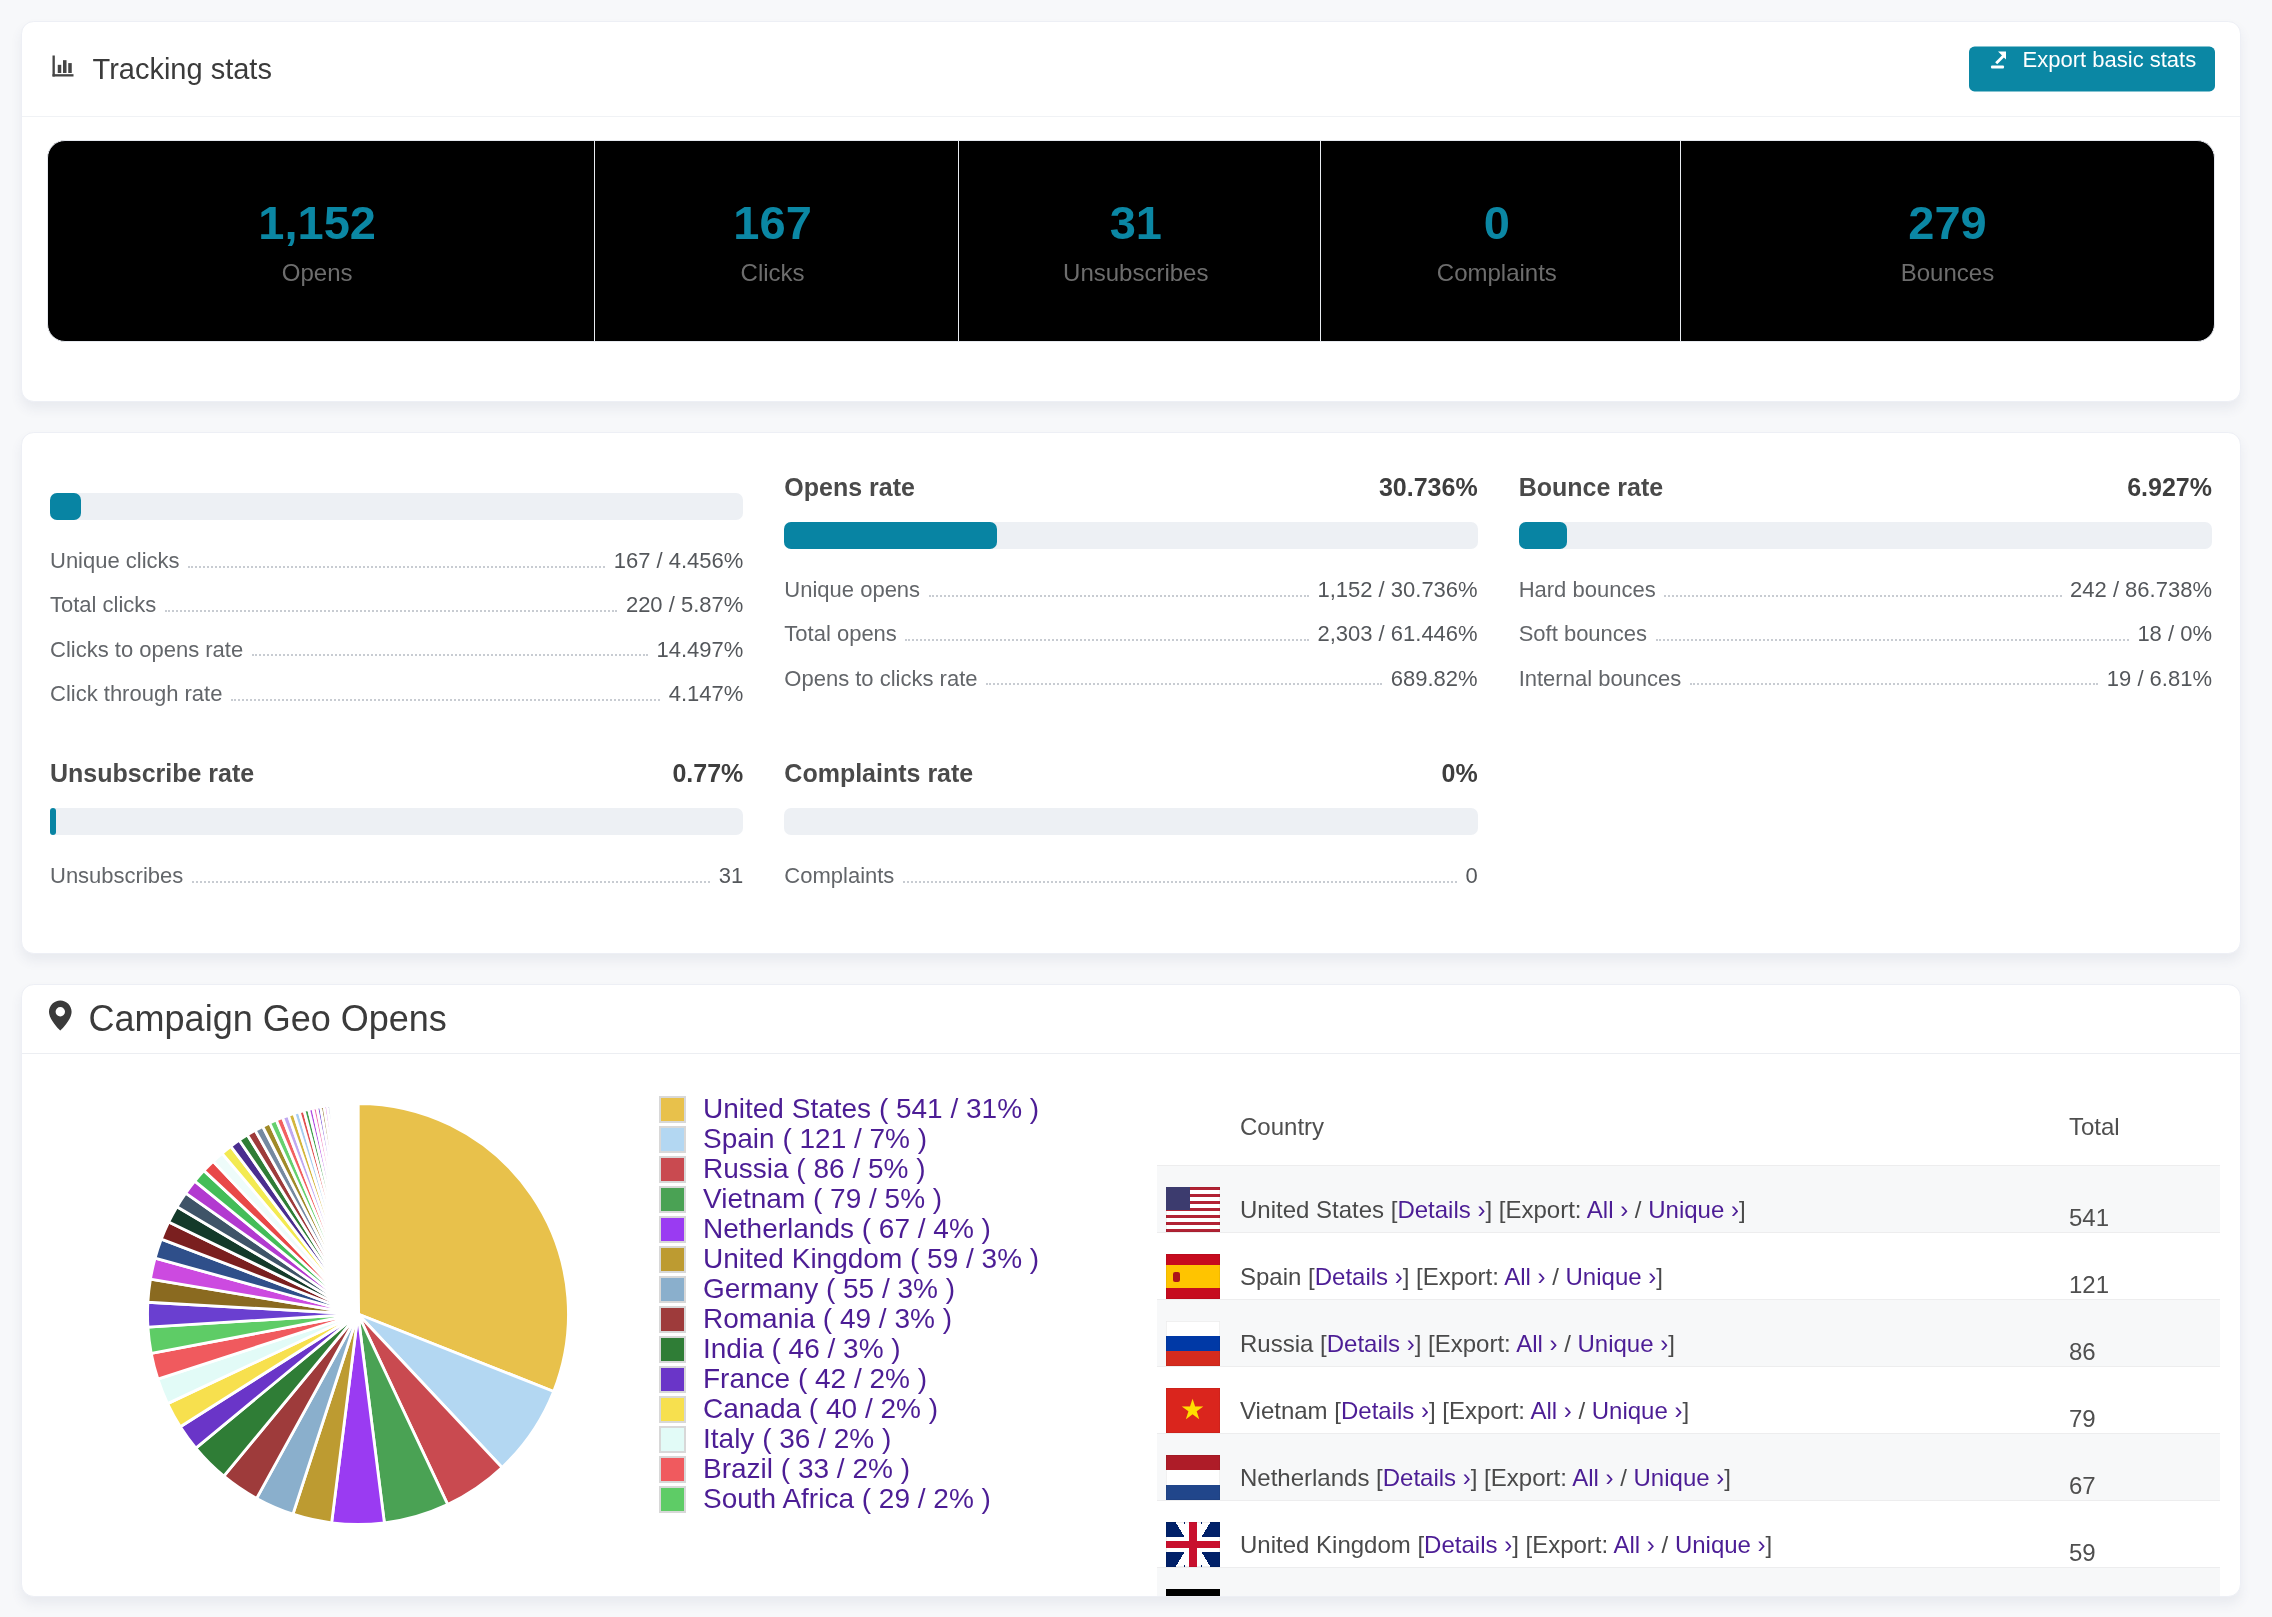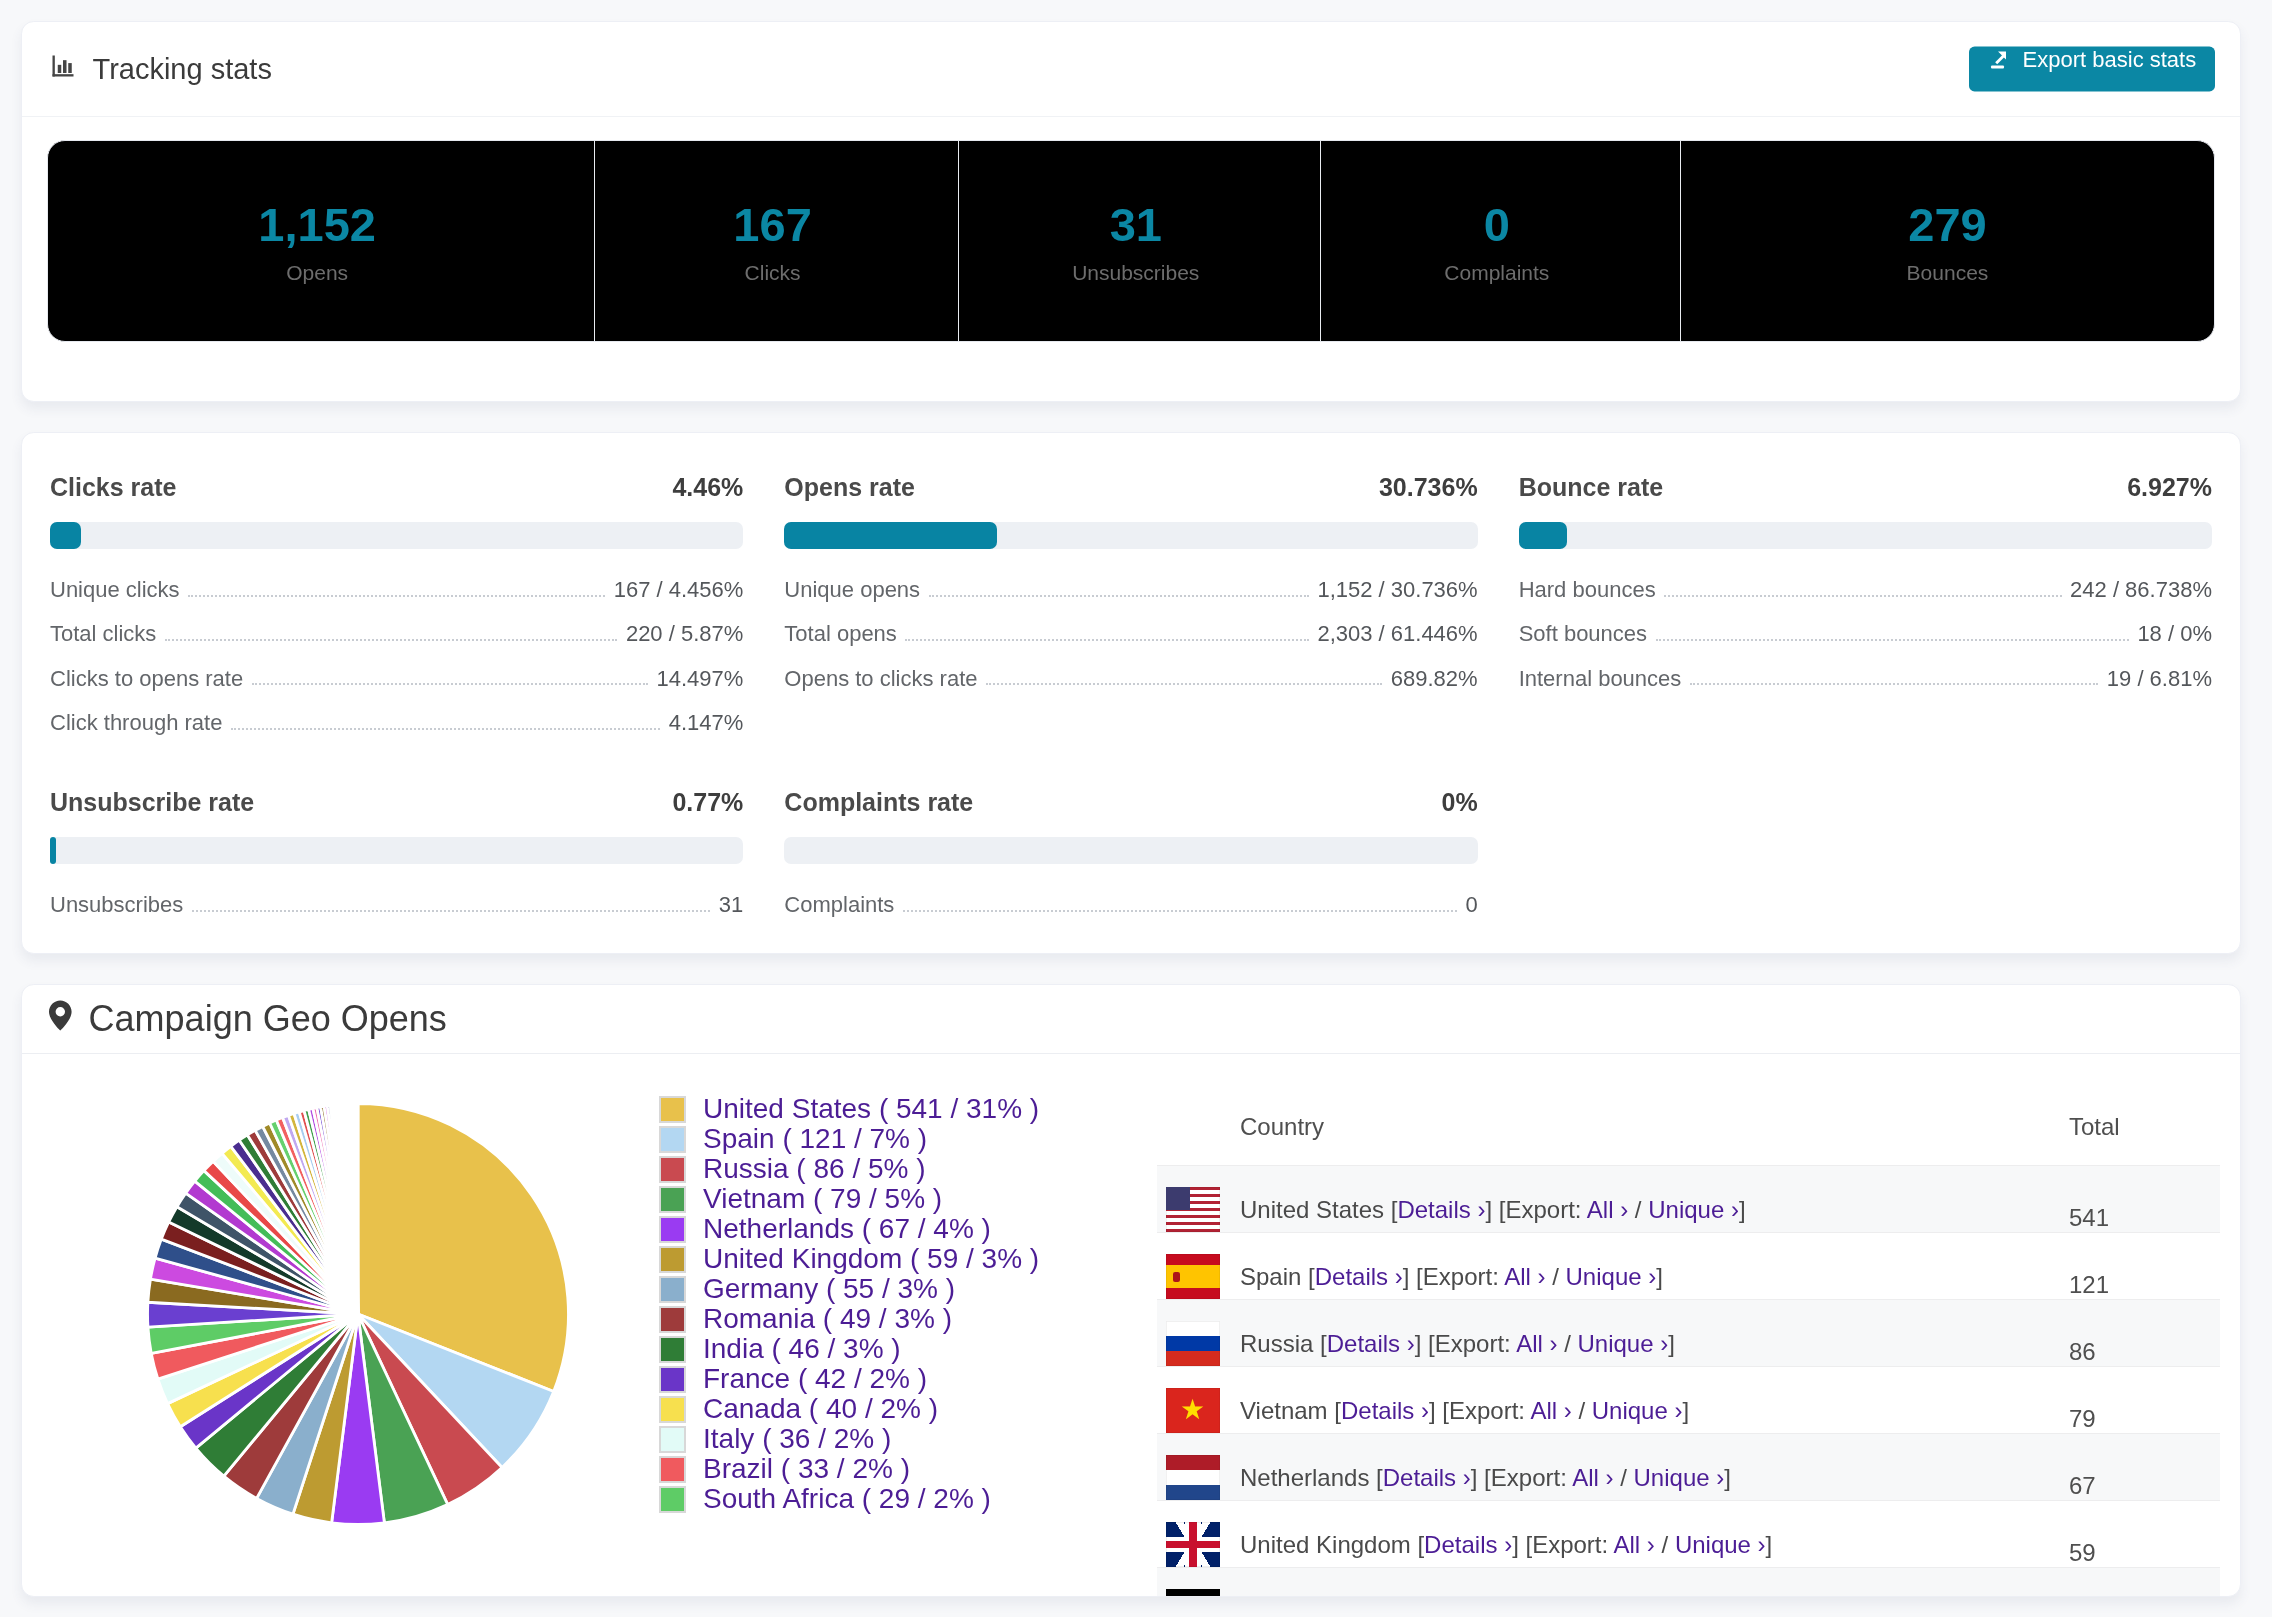--- a/index.html
+++ b/index.html
@@ -33,21 +33,21 @@
   #stats-row{
     display:flex;margin:22.6px 25.4px 0;height:202px;
     border:1.4px solid #e6e9ef;border-radius:18px;box-sizing:border-box;background:#000000;gap:8px;
   }
   .stat-cell{
     display:flex;flex-direction:column;align-items:center;justify-content:center;
     border-left:1.4px solid #e9ecf1;box-sizing:border-box;
   }
   .stat-cell:first-child{border-left:none;}
   .stat-value{font-size:47px;font-weight:700;color:#0b87a4;}
-  .stat-label{margin-top:9px;font-size:21px;color:#6d6d6d;}
+  .stat-label{margin-top:9px;font-size:24px;color:#6d6d6d;}
 
   
   #rates-grid{
     display:grid;grid-template-columns:1fr 1fr 1fr;
     column-gap:41px;row-gap:52px;padding:40px 28px;box-sizing:border-box;
   }
   .rate-head{display:flex;justify-content:space-between;align-items:baseline;}
   .rate-title{font-size:25px;font-weight:700;color:#4a4a4a;}
   .rate-value{font-size:25px;font-weight:700;color:#3e3e3e;}
   .rate-bar{margin-top:20px;height:27px;background:#edf0f4;border-radius:7px;}
@@ -146,24 +146,20 @@
       <div class="stat-cell" style="width: 25%;">
         <span class="stat-value">279</span>
                  <span class="stat-label">Bounces</span>
       </div>
     </div>
 </div>
 
 <div class="card" id="card-rates">
   <div id="rates-grid">
       <div>
-    <div class="rate-head">
-      <span class="rate-title">Clicks rate</span>
-      <span class="rate-value">4.46%</span>
-    </div>
     <div class="rate-bar">
       <div class="rate-fill" style="width:4.46%;min-width:5.6px;"></div>
     </div>
     <div class="rate-rows">
           <div class="stat-line">
             <span>Unique clicks</span>
                    <span class="leader"></span>
                    <span class="line-value">167 / 4.456%</span>
           </div>
           <div class="stat-line">

